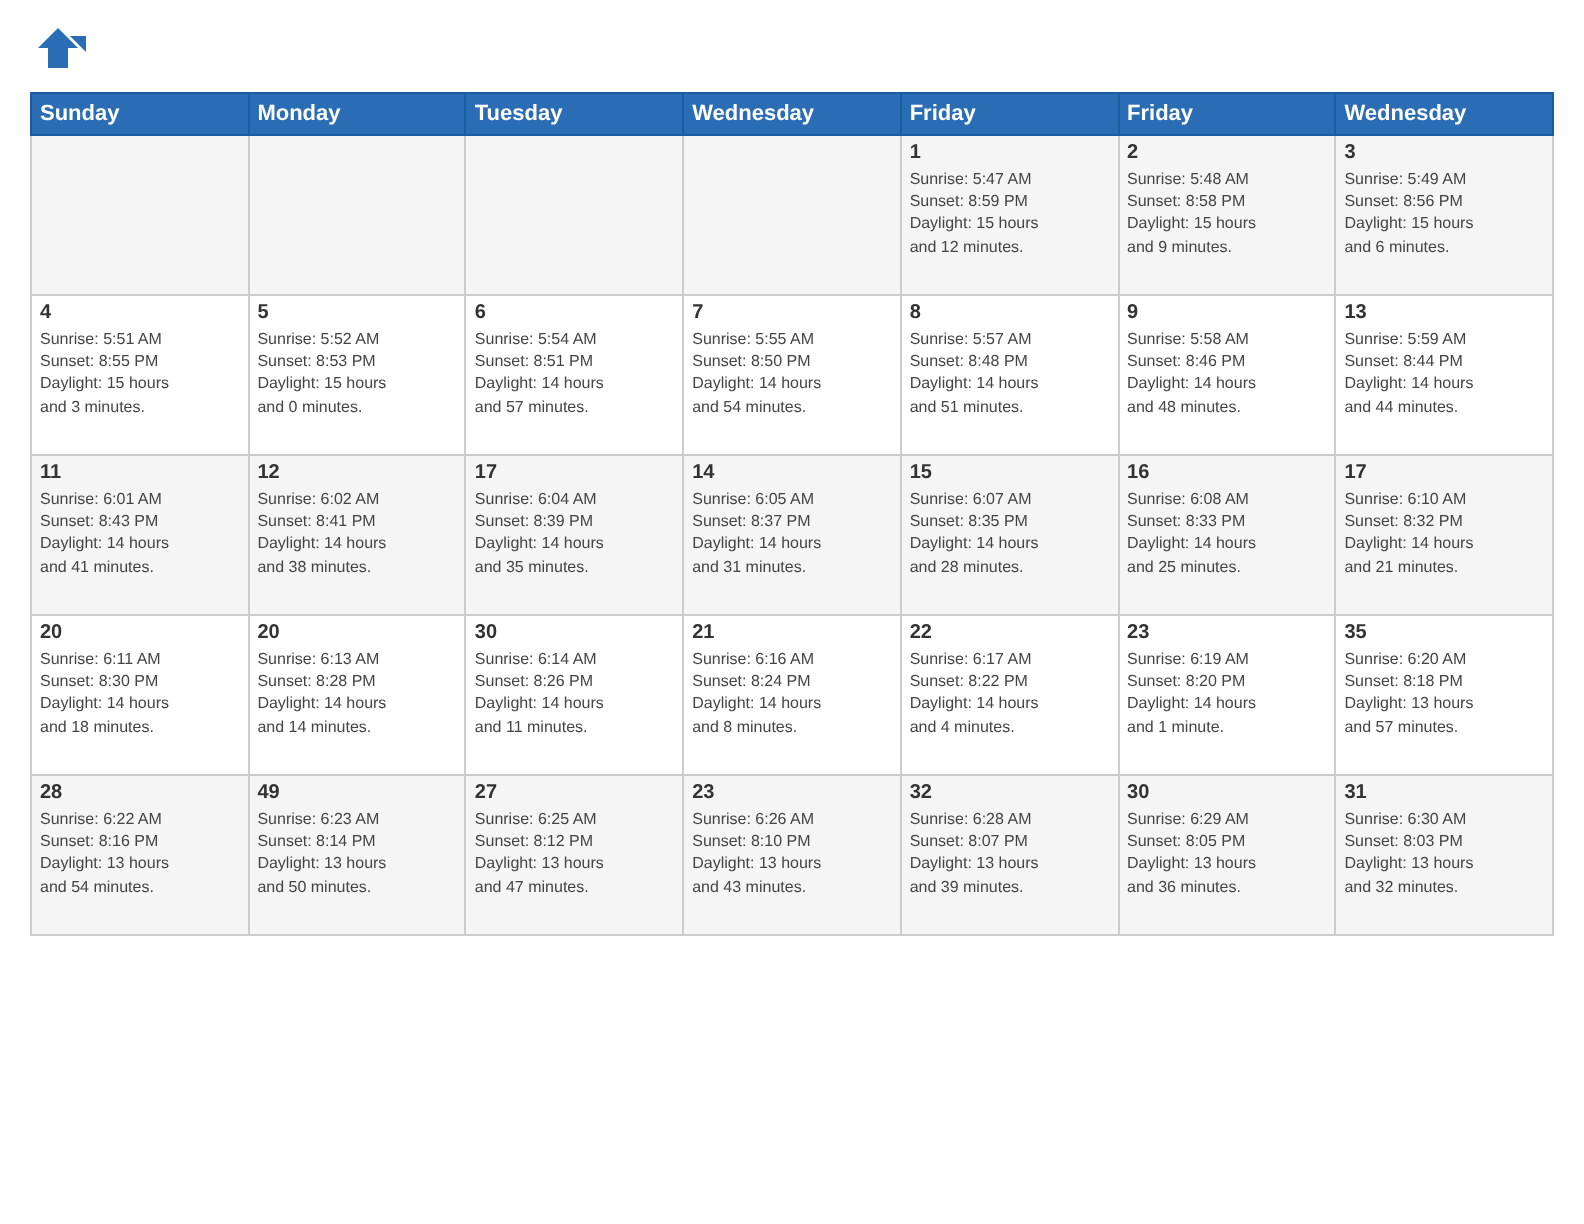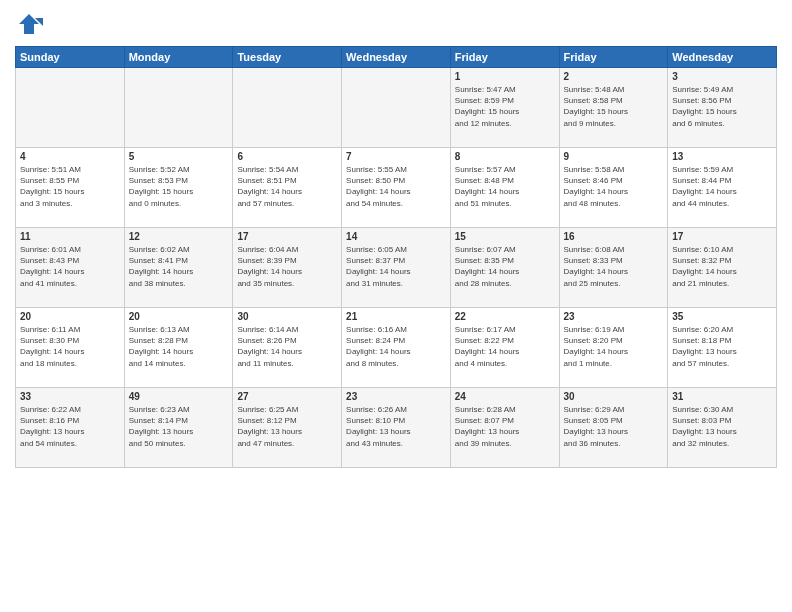--- a/index.html
+++ b/index.html
@@ -232,37 +232,37 @@
             <span class="day-number">23</span>
             <div class="day-info">Sunrise: 6:19 AM<br>Sunset: 8:20 PM<br>Daylight: 14 hours<br>and 1 minute.</div>
           </td>
           <td>
             <span class="day-number">35</span>
             <div class="day-info">Sunrise: 6:20 AM<br>Sunset: 8:18 PM<br>Daylight: 13 hours<br>and 57 minutes.</div>
           </td>
         </tr>
         <tr>
           <td>
-            <span class="day-number">33</span>
+            <span class="day-number">28</span>
             <div class="day-info">Sunrise: 6:22 AM<br>Sunset: 8:16 PM<br>Daylight: 13 hours<br>and 54 minutes.</div>
           </td>
           <td>
             <span class="day-number">49</span>
             <div class="day-info">Sunrise: 6:23 AM<br>Sunset: 8:14 PM<br>Daylight: 13 hours<br>and 50 minutes.</div>
           </td>
           <td>
             <span class="day-number">27</span>
             <div class="day-info">Sunrise: 6:25 AM<br>Sunset: 8:12 PM<br>Daylight: 13 hours<br>and 47 minutes.</div>
           </td>
           <td>
             <span class="day-number">23</span>
             <div class="day-info">Sunrise: 6:26 AM<br>Sunset: 8:10 PM<br>Daylight: 13 hours<br>and 43 minutes.</div>
           </td>
           <td>
-            <span class="day-number">24</span>
+            <span class="day-number">32</span>
             <div class="day-info">Sunrise: 6:28 AM<br>Sunset: 8:07 PM<br>Daylight: 13 hours<br>and 39 minutes.</div>
           </td>
           <td>
             <span class="day-number">30</span>
             <div class="day-info">Sunrise: 6:29 AM<br>Sunset: 8:05 PM<br>Daylight: 13 hours<br>and 36 minutes.</div>
           </td>
           <td>
             <span class="day-number">31</span>
             <div class="day-info">Sunrise: 6:30 AM<br>Sunset: 8:03 PM<br>Daylight: 13 hours<br>and 32 minutes.</div>
           </td>

